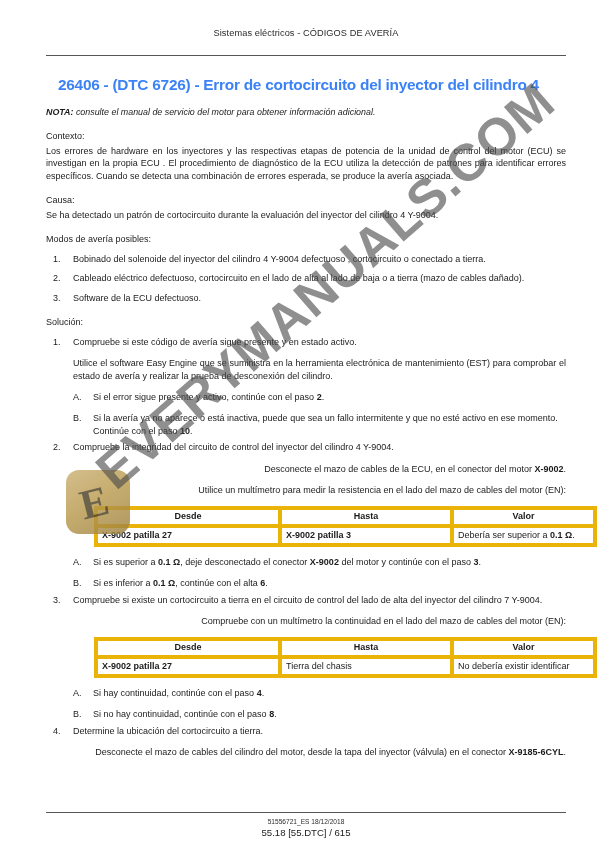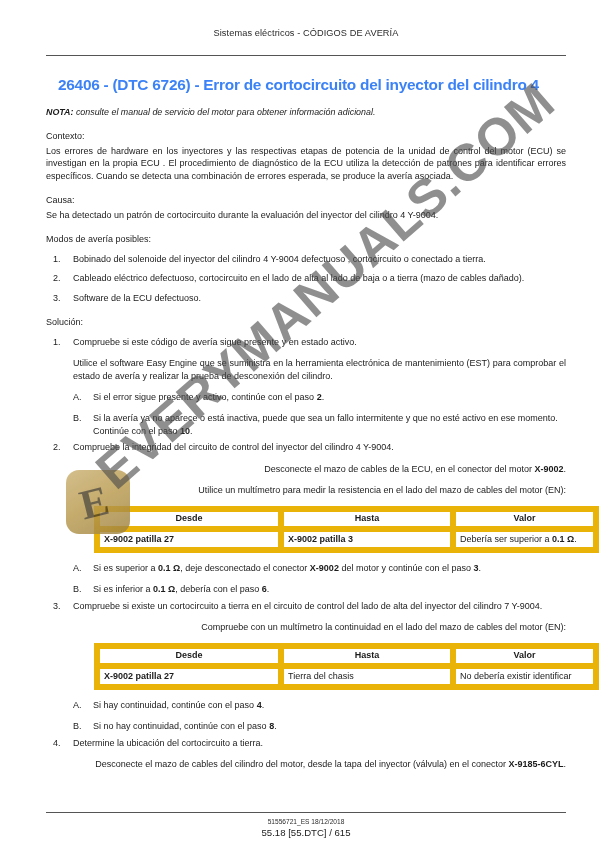--- a/index.html
+++ b/index.html
@@ -137,21 +137,21 @@
 
   
   table.meas {
     border-collapse: collapse;
     margin-top: 9px;
     margin-left: 21px;
     width: 499px;
     table-layout: fixed;
   }
   table.meas th, table.meas td {
-    border: 6px solid #eab308;
+    border: 4px solid #eab308;
     font-size: 9px;
     padding: 1.5px 4px;
     line-height: 1.3;
     margin-left: 28px;
   }
   table.meas th {
     text-align: center;
     font-weight: bold;
     background: #fff;
   }
@@ -317,21 +317,21 @@
           </tbody>
         </table>
 
         <div class="letter-item">
           <span class="lmarker">A.</span>
           <span>Si es superior a </span><b>0.1 Ω</b><span>, deje desconectado el conector </span><b>X-9002</b><span> del motor y continúe con el paso </span><b>3</b><span>.</span>
         </div>
 
         <div class="letter-item">
           <span class="lmarker">B.</span>
-          <span>Si es inferior a </span><b>0.1 Ω</b><span>, debería con el paso </span><b>6</b><span>.</span>
+          <span>Si es inferior a </span><b>0.1 Ω</b><span>, continúe con el alta </span><b>6</b><span>.</span>
         </div>
 
       </div>
 
       <div class="num-item tight">
         <span class="marker">3.</span>
         <span>Compruebe si existe un cortocircuito a tierra en el circuito de control del lado de alta del inyector del cilindro 7 Y-9004.</span>
 
         <div class="sub-block nj">Compruebe con un multímetro la continuidad en el lado del mazo de cables del motor (EN):</div>
 

